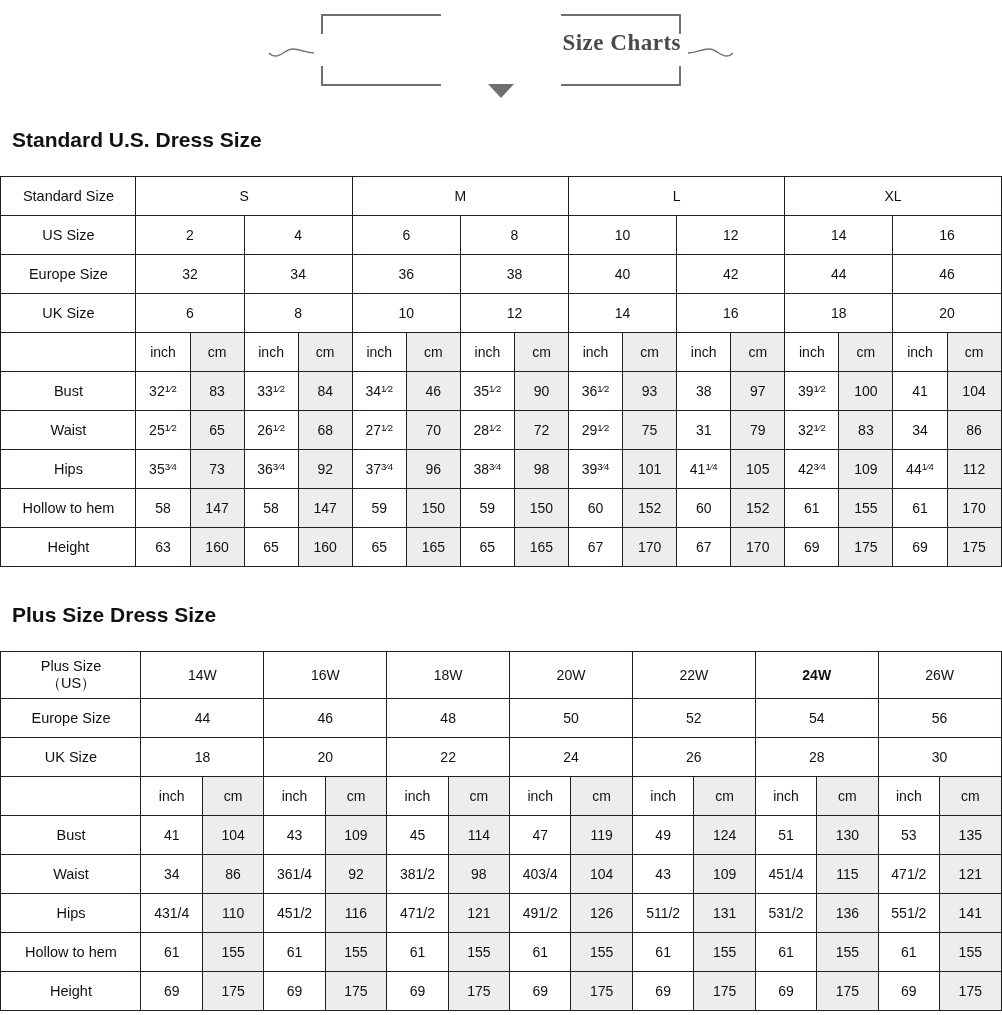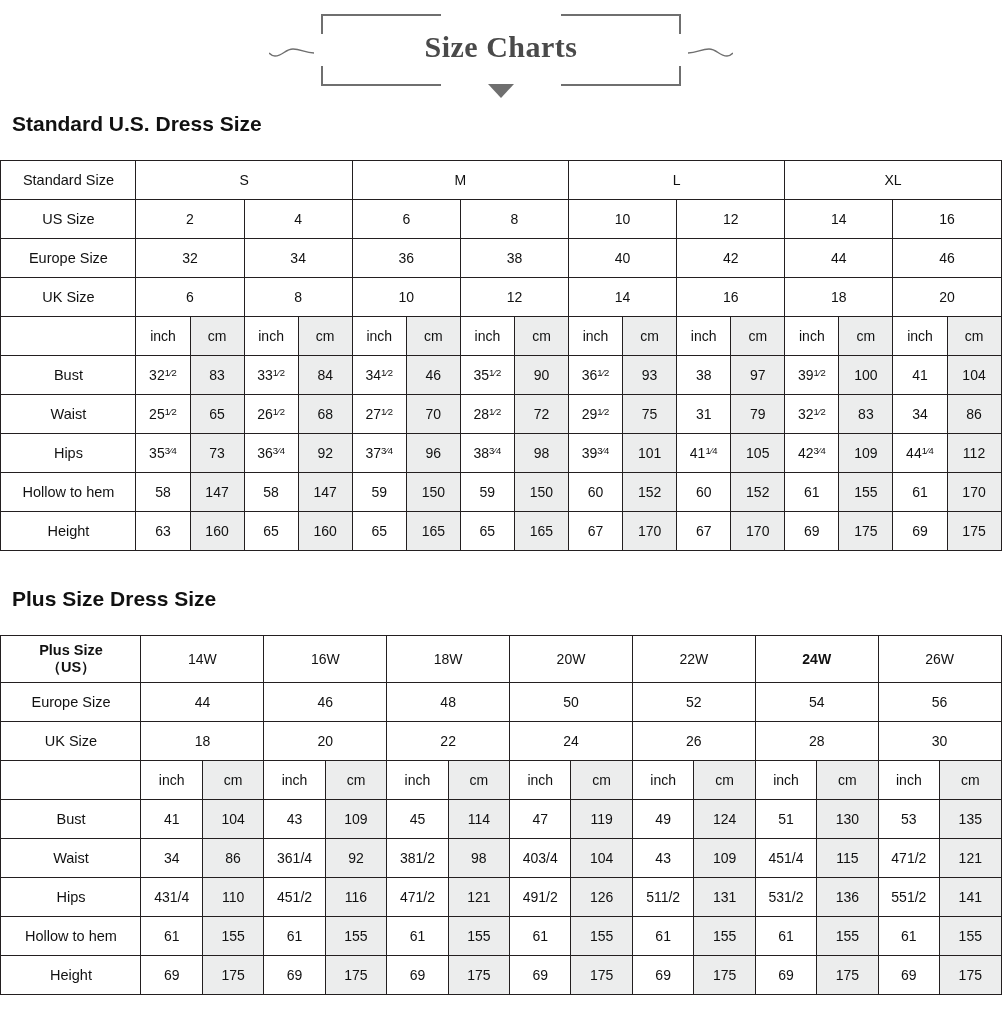--- a/index.html
+++ b/index.html
@@ -36,23 +36,23 @@
   }
   .hdr-line {
     position: absolute;
     background: #6f6f6f;
   }
   .hdr-title {
     position: absolute;
     left: 0;
     right: 0;
     top: 22px;
-    text-align: center;
+    text-align: right;
     font-family: "Liberation Serif", serif;
-    font-size: 30px;
+    font-size: 23px;
     font-weight: bold;
     color: #4a4a4a;
     letter-spacing: 0.5px;
   }
   .hdr-swash {
     position: absolute;
     top: 40px;
     width: 46px;
     height: 10px;
   }
@@ -71,21 +71,21 @@
   }
 
   
   .section-title {
     font-size: 21px;
     font-weight: bold;
     color: #111;
     padding: 0 0 8px 12px;
     font-family: "Liberation Sans", sans-serif;
   }
-  .section-1-title { margin-top: 0; }
+  .section-1-title { margin-top: 16px; }
   .section-2-title { margin-top: 36px; }
 
   
   table.chart {
     border-collapse: collapse;
     width: 1000px;
     table-layout: fixed;
     margin: 16px auto;
   }
   table.chart td {
@@ -339,21 +339,21 @@
         <col style="width: 61.4286px;">
         <col style="width: 61.4286px;">
         <col style="width: 61.4286px;">
         <col style="width: 61.4286px;">
         <col style="width: 61.4286px;">
         <col style="width: 61.4286px;">
       </colgroup>
       <tbody>
         <tr>
           <td class="rowlabel" style="height:46px;">
-            <div style="line-height:1.15;font-weight:bold;">Plus Size<br>（US）</div>
+            <div style="line-height:1.15;font-weight:normal;">Plus Size<br>（US）</div>
           </td>
           <td colspan="2" style="height:46px;">14W</td>
           <td colspan="2" style="height:46px;">16W</td>
           <td colspan="2" style="height:46px;">18W</td>
           <td colspan="2" style="height:46px;">20W</td>
           <td colspan="2" style="height:46px;">22W</td>
           <td colspan="2" style="height:46px;font-weight:bold;">24W</td>
           <td colspan="2" style="height:46px;">26W</td>
         </tr>
         <tr>

